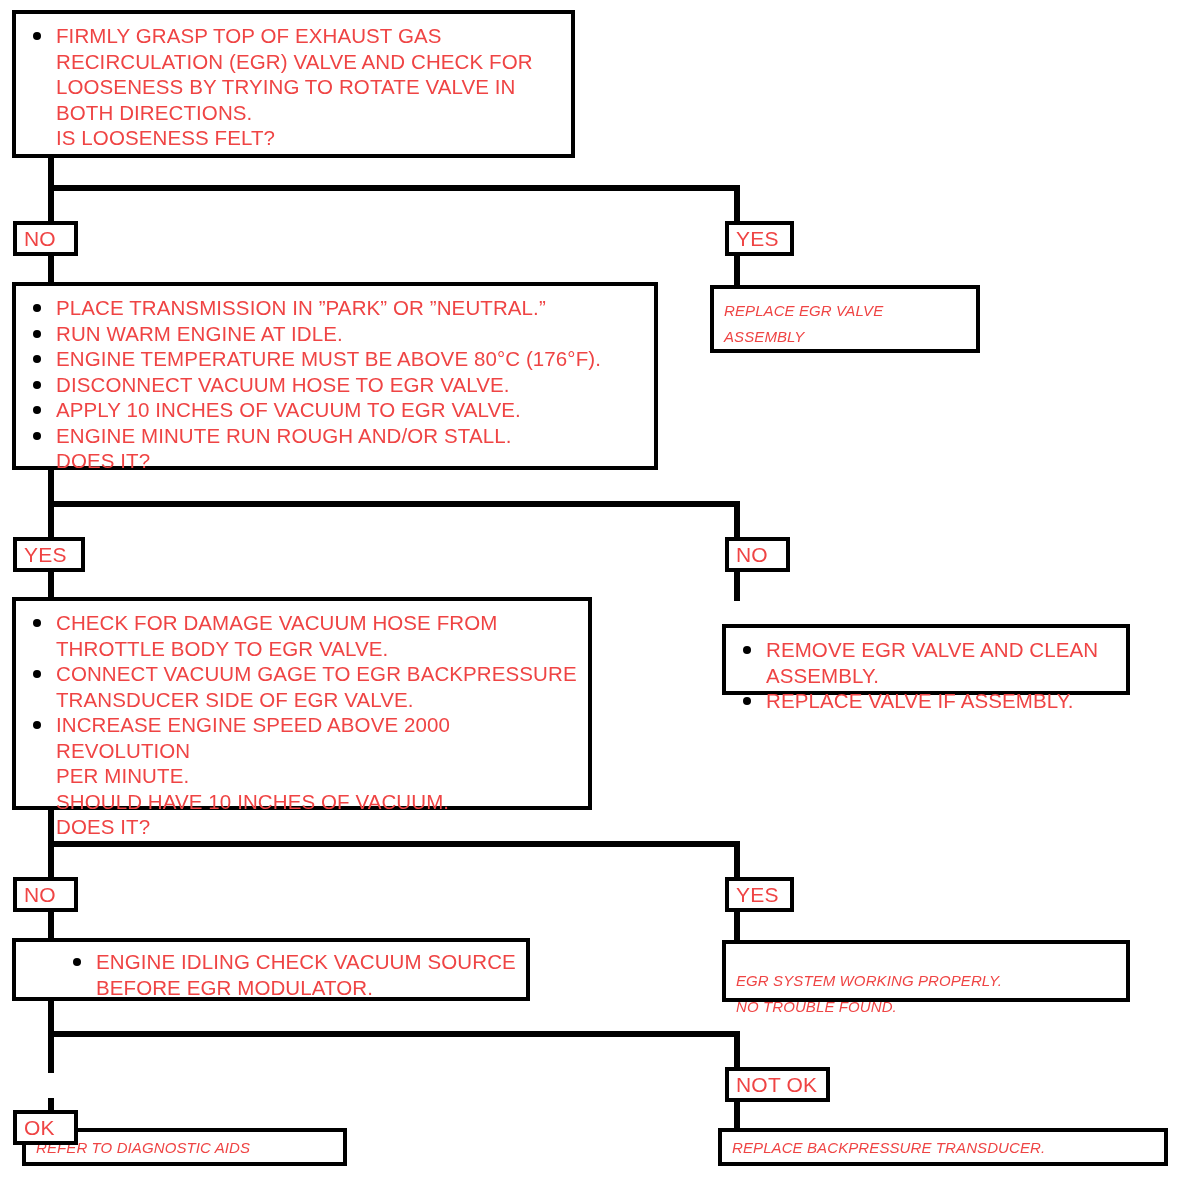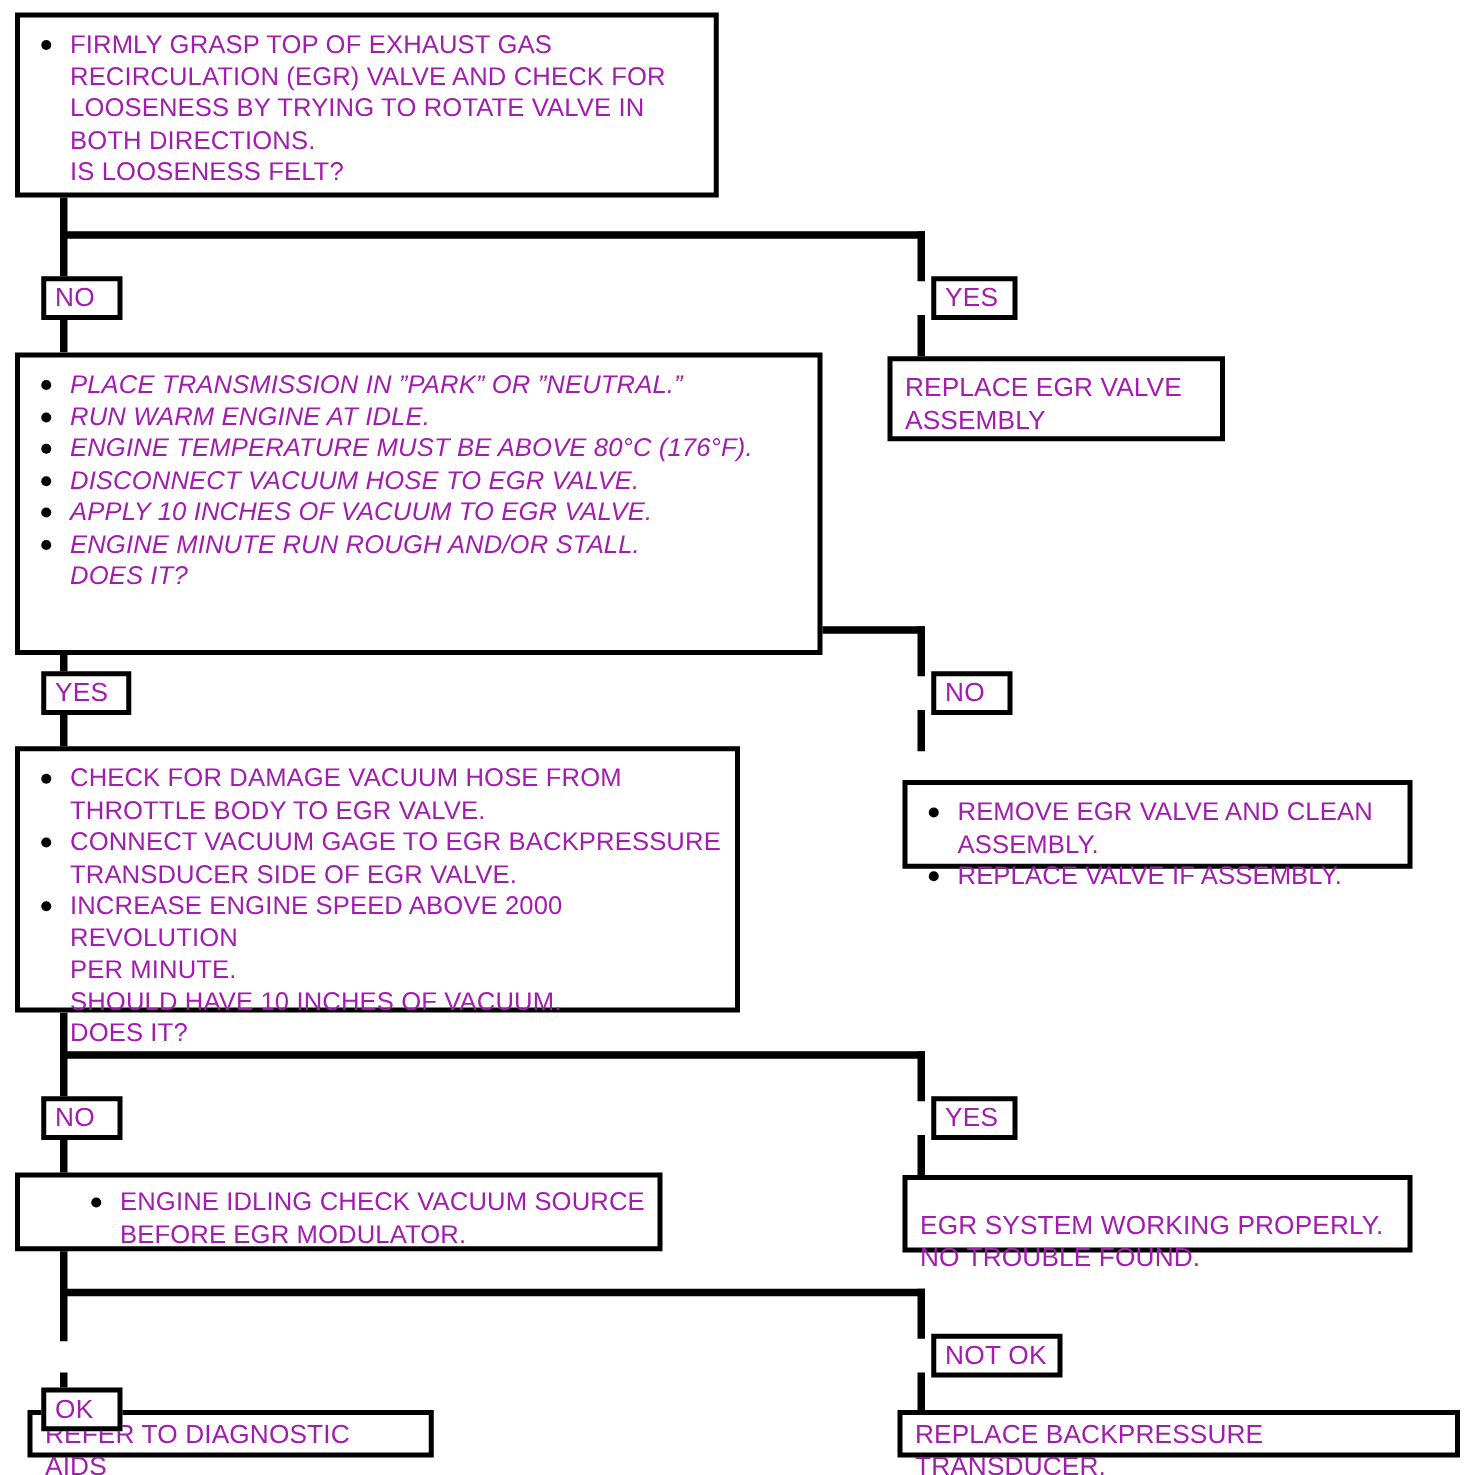--- a/index.html
+++ b/index.html
@@ -6,21 +6,21 @@
     margin: 0;
     padding: 0;
     background: #ffffff;
   }
   #canvas {
     position: relative;
     width: 1184px;
     height: 1180px;
     background: #ffffff;
     font-family: "Liberation Sans", sans-serif;
-    color: #a21caf;
+    color: #ef4444;
     overflow: hidden;
   }
   
   .box {
     position: absolute;
     box-sizing: border-box;
     border: 4px solid #000;
     background: #fff;
     z-index: 3;
   }
@@ -33,21 +33,20 @@
     box-sizing: border-box;
     border: 4px solid #000;
     background: #fff;
     height: 35px;
     line-height: 27px;
     font-size: 21px;
     letter-spacing: 0.2px;
     padding-left: 7px;
     z-index: 4;
     white-space: nowrap;
-    margin-left: 20px;
   }
   
   ul.blist {
     list-style: none;
     margin: 0;
     padding: 0;
   }
   ul.blist > li {
     position: relative;
     padding-left: 30px;
@@ -66,24 +65,25 @@
     border-radius: 50%;
     background: #000;
   }
   ul.blist > li.nobullet {
     padding-left: 30px;
   }
   ul.blist > li.nobullet::before {
     display: none;
   }
   .plaintext {
-    font-size: 21px;
+    font-size: 15px;
     line-height: 26px;
     letter-spacing: 0.1px;
     white-space: pre-line;
+    font-style: italic;
   }
   
   .vline {
     position: absolute;
     width: 6px;
     background: #000;
     z-index: 1;
   }
   .hline {
     position: absolute;
@@ -136,21 +136,21 @@
   <div class="chip" style="left:13px; top:221px; width:65px;">NO</div>
   <div class="chip" style="left:725px; top:221px; width:69px;">YES</div>
 
   <div class="box" style="left:710px; top:285px; width:270px; height:68px;">
     <div class="box-inner">
       <div class="plaintext">REPLACE EGR VALVE
 ASSEMBLY</div>
     </div>
   </div>
 
-  <div class="box" style="left:12px; top:282px; width:646px; height:242px;font-style:italic;">
+  <div class="box" style="left:12px; top:282px; width:646px; height:188px;">
     <div class="box-inner">
       <ul class="blist">
         <li>PLACE TRANSMISSION IN ”PARK” OR ”NEUTRAL.”</li>
         <li>RUN WARM ENGINE AT IDLE.</li>
         <li>ENGINE TEMPERATURE MUST BE ABOVE 80°C (176°F).</li>
         <li>DISCONNECT VACUUM HOSE TO EGR VALVE.</li>
         <li>APPLY 10 INCHES OF VACUUM TO EGR VALVE.</li>
         <li>ENGINE MINUTE RUN ROUGH AND/OR STALL.
 DOES IT?</li>
       </ul>

